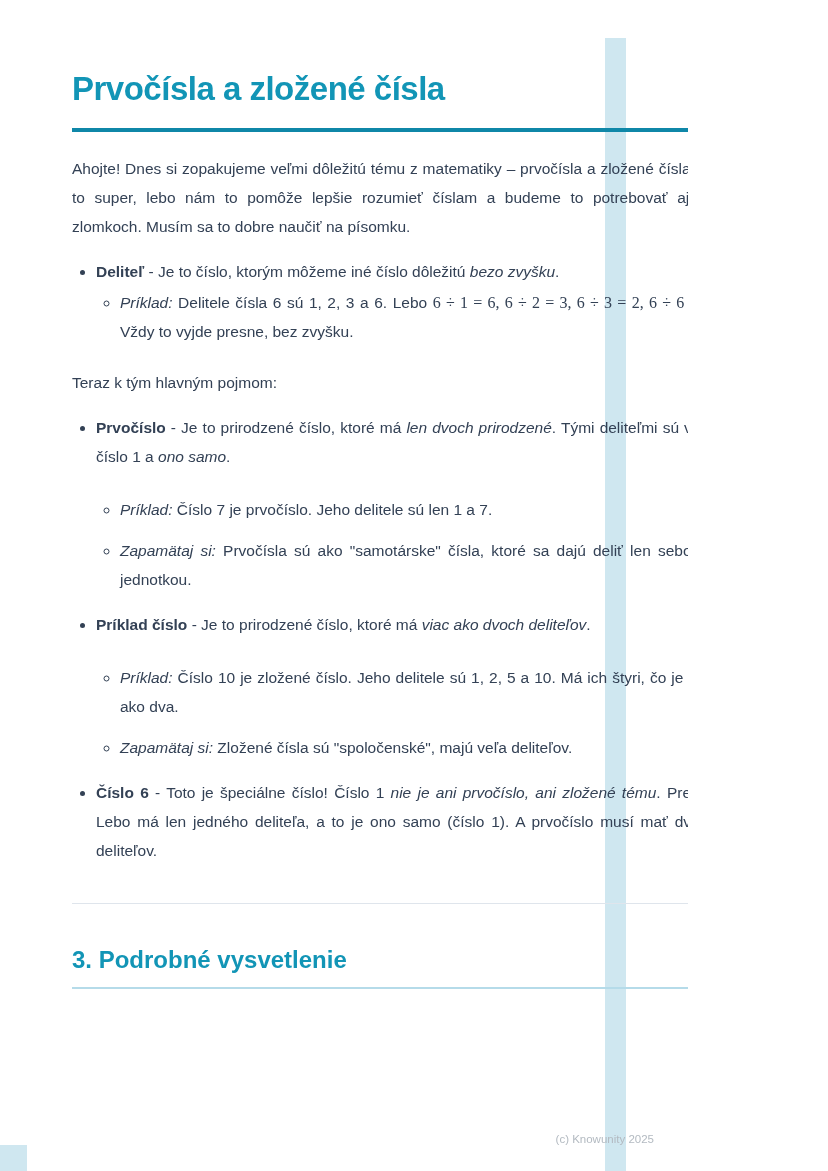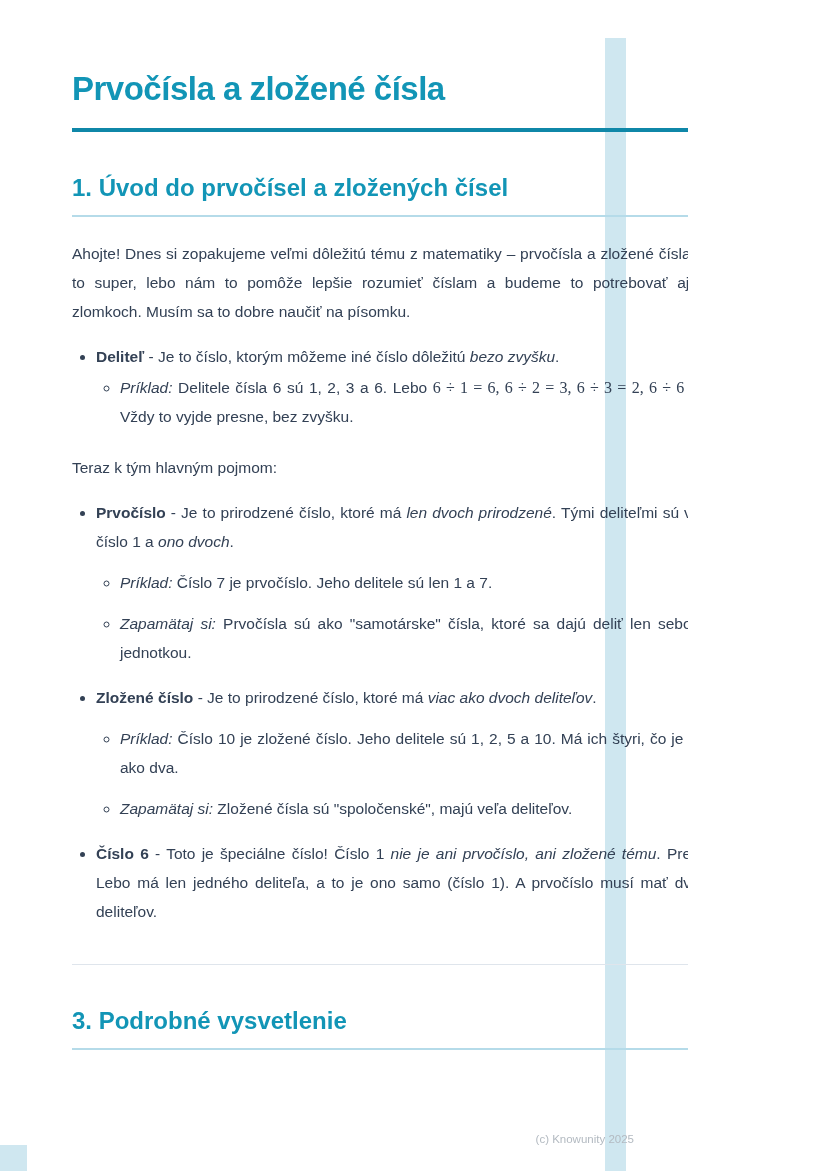--- a/index.html
+++ b/index.html
@@ -71,86 +71,85 @@
   }
   ul.l1 > li { margin-bottom: 12px; }
   ul.l1 > li:last-child { margin-bottom: 0; }
   ul.l2 {
     list-style-type: circle;
     margin: 2px 0 0 0;
     padding-left: 24px;
   }
   ul.l2 > li { margin-bottom: 0; }
   ul.l1.spaced > li { margin-bottom: 16px; }
-  ul.l1.spaced ul.l2 { margin-top: 12px; }
+  ul.l1.spaced ul.l2 { margin-top: 24px; }
   ul.l1.spaced ul.l2 > li { margin-bottom: 12px; }
   ul.l1.spaced ul.l2 > li:last-child { margin-bottom: 0; }
   .b { font-weight: 700; }
   .i { font-style: italic; }
   .math { font-family: "Liberation Serif", serif; font-size: 16px; }
   hr.divider {
     border: none;
     border-top: 1px solid #dfe5ec;
     margin: 38px 0 0 0;
   }
   .footer-note {
     position: absolute;
-    right: 54px;
+    right: 34px;
     bottom: 26px;
     font-size: 11.5px;
     color: #b3bac1;
     z-index: 2;
   }
 </style>
 </head>
 <body>
 
 <div class="page">
 
   <div class="right-stripe"></div>
   <div class="corner-accent"></div>
 
   <div class="content">
 
     <h1 class="doc-title">Prvočísla a zložené čísla</h1>
     <div class="title-rule"></div>
 
-    <h2 class="section-heading">1. Úvod do prvočísel a zložených čísel</h2>
     <p class="body-text">Ahojte! Dnes si zopakujeme veľmi dôležitú tému z matematiky – prvočísla a zložené čísla. Je to super, lebo nám to pomôže lepšie rozumieť číslam a budeme to potrebovať aj pri zlomkoch. Musím sa to dobre naučiť na písomku.</p>
 
 
     <ul class="l1">
       <li>
         <span class="b">Deliteľ</span><span> - Je to číslo, ktorým môžeme iné číslo dôležitú </span><span class="i">bezo zvyšku</span><span>.</span>
         <ul class="l2">
           <li>
             <span class="i">Príklad:</span><span> Delitele čísla 6 sú 1, 2, 3 a 6. Lebo </span><span class="math">6 ÷ 1 = 6, 6 ÷ 2 = 3, 6 ÷ 3 = 2, 6 ÷ 6 = 1</span><span>. Vždy to vyjde presne, bez zvyšku.</span>
           </li>
         </ul>
       </li>
     </ul>
 
     <p class="body-text">Teraz k tým hlavným pojmom:</p>
 
     <ul class="l1 spaced">
 
       <li>
-        <span class="b">Prvočíslo</span><span> - Je to prirodzené číslo, ktoré má </span><span class="i">len dvoch prirodzené</span><span>. Tými deliteľmi sú vždy číslo 1 a </span><span class="i">ono dvoch</span><span>.</span>
+        <span class="b">Prvočíslo</span><span> - Je to prirodzené číslo, ktoré má </span><span class="i">len dvoch prirodzené</span><span>. Tými deliteľmi sú vždy číslo 1 a </span><span class="i">ono samo</span><span>.</span>
         <ul class="l2">
           <li>
             <span class="i">Príklad:</span><span> Číslo 7 je prvočíslo. Jeho delitele sú len 1 a 7.</span>
           </li>
           <li>
             <span class="i">Zapamätaj si:</span><span> Prvočísla sú ako "samotárske" čísla, ktoré sa dajú deliť len sebou a jednotkou.</span>
           </li>
         </ul>
       </li>
 
       <li>
-        <span class="b">Zložené číslo</span><span> - Je to prirodzené číslo, ktoré má </span><span class="i">viac ako dvoch deliteľov</span><span>.</span>
+        <span class="b">Príklad číslo</span><span> - Je to prirodzené číslo, ktoré má </span><span class="i">viac ako dvoch deliteľov</span><span>.</span>
         <ul class="l2">
           <li>
             <span class="i">Príklad:</span><span> Číslo 10 je zložené číslo. Jeho delitele sú 1, 2, 5 a 10. Má ich štyri, čo je viac ako dva.</span>
           </li>
           <li>
             <span class="i">Zapamätaj si:</span><span> Zložené čísla sú "spoločenské", majú veľa deliteľov.</span>
           </li>
         </ul>
       </li>
 

